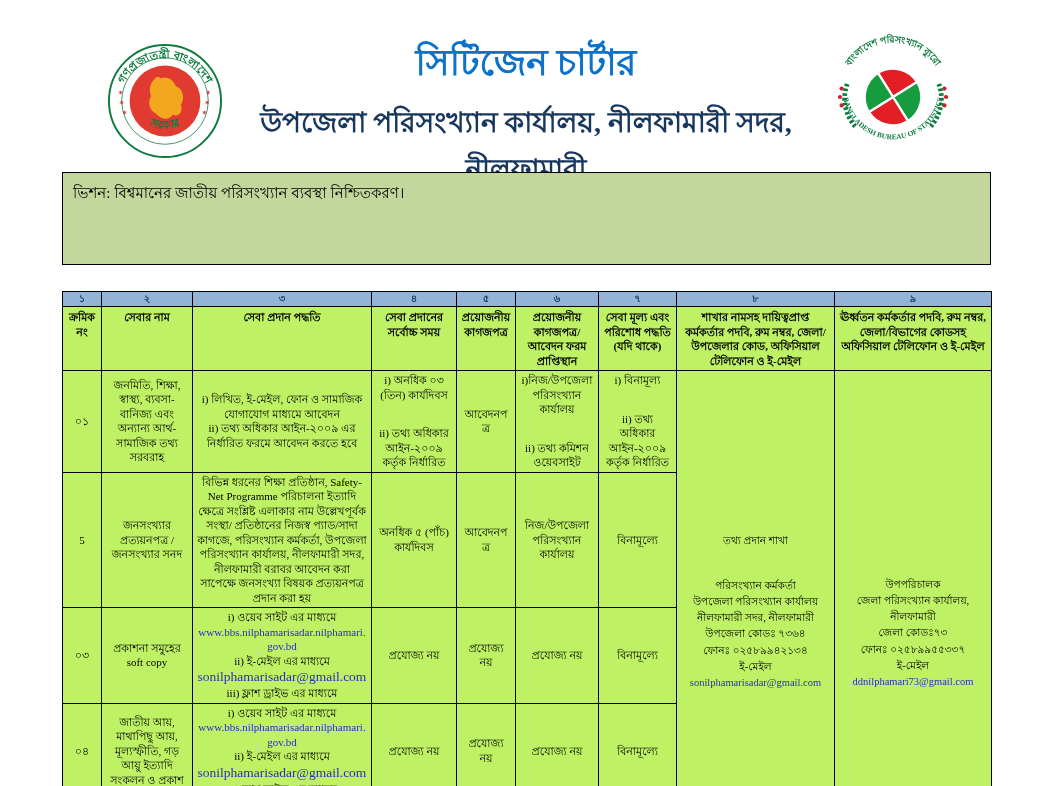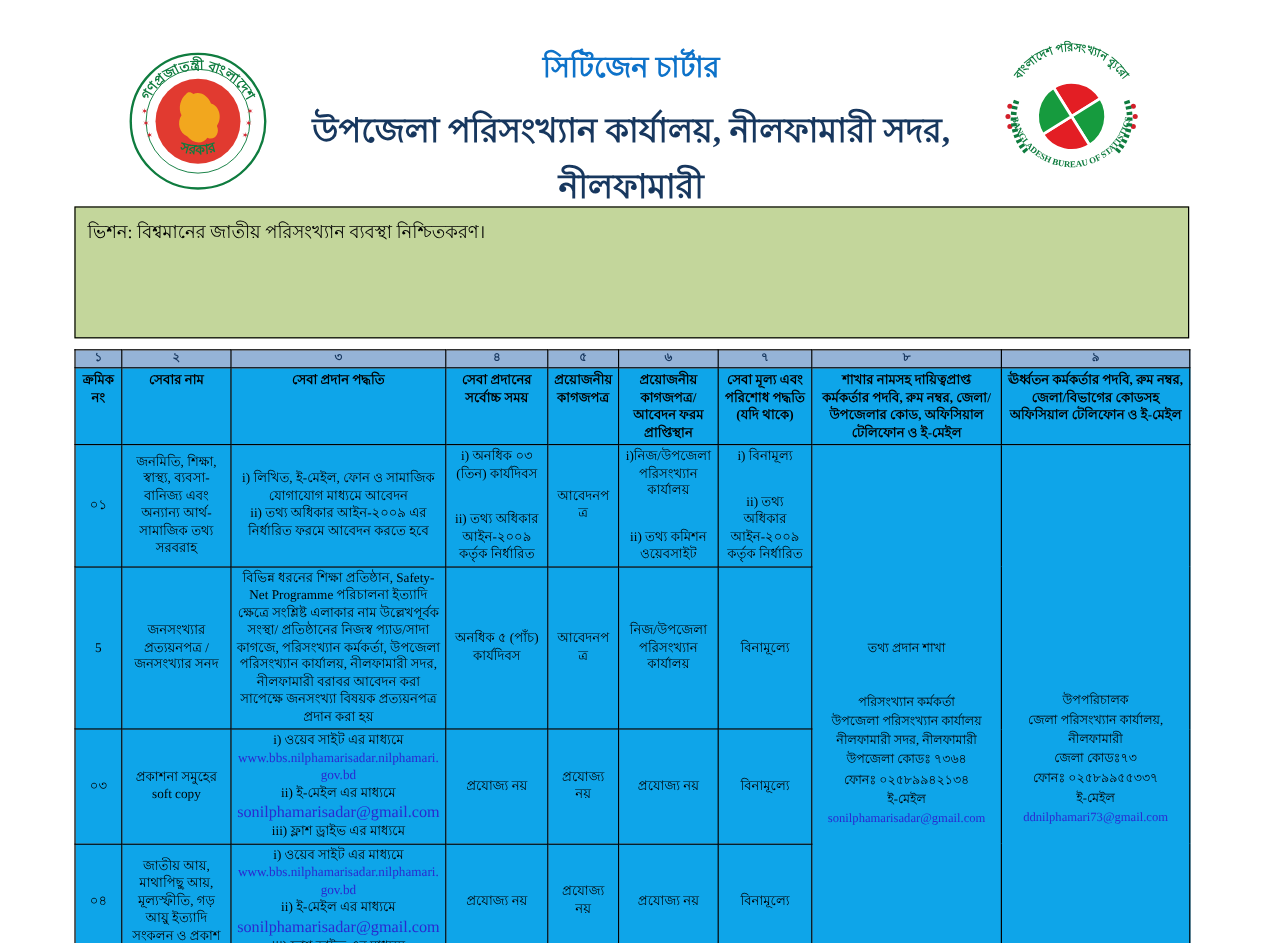--- a/index.html
+++ b/index.html
@@ -9,41 +9,41 @@
     width:1052px; height:786px;
     background:#ffffff;
     font-family:"Liberation Serif","DejaVu Serif",serif;
     color:#000;
     overflow:hidden;
   }
   
   .seal-left  { position:absolute; left:106px; top:42px; width:118px; height:118px; }
   .logo-right { position:absolute; left:830px; top:34px; width:126px; height:126px; }
   .header-text { position:absolute; left:230px; right:230px; top:44px; text-align:center; }
-  .doc-title   { font-size:24px; font-weight:bold; color:#0d72c9; line-height:1.1; }
+  .doc-title   { font-size:36px; font-weight:bold; color:#0d72c9; line-height:1.1; }
   .doc-office  { font-size:28px; font-weight:bold; color:#17375e; margin-top:17px; }
   .doc-url     { font-size:17px; font-weight:bold; color:#17375e; margin-top:11px; letter-spacing:0.2px; }
 
   
   .vision-box {
-    position:absolute; left:62px; top:172px; width:929px; height:110px;
+    position:absolute; left:62px; top:172px; width:929px; height:93px;
     background:#c3d69b; border:1px solid #000; padding:8px 10px;
     font-size:15px; color:#000;
   }
   .vision-box .mission-line { margin-top:27px; }
 
   
   table.services {
     position:absolute; left:62px; top:291px; width:929px;
     border-collapse:collapse; table-layout:fixed;
     font-size:11px; line-height:1.32;
   }
   table.services td {
     border:1px solid #000;
-    background:#0ea5e9;
+    background:#bef264;
     padding:2px 4px;
     vertical-align:middle;
     text-align:center;
     word-wrap:break-word;
   }
   tr.num-row td {
     background:#95b3d7; color:#17365d; font-weight:bold;
     font-size:10px; padding:0 2px; height:15px; line-height:14px;
   }
   tr.head-row td { vertical-align:top; font-weight:bold; height:60px; padding-top:3px; }

